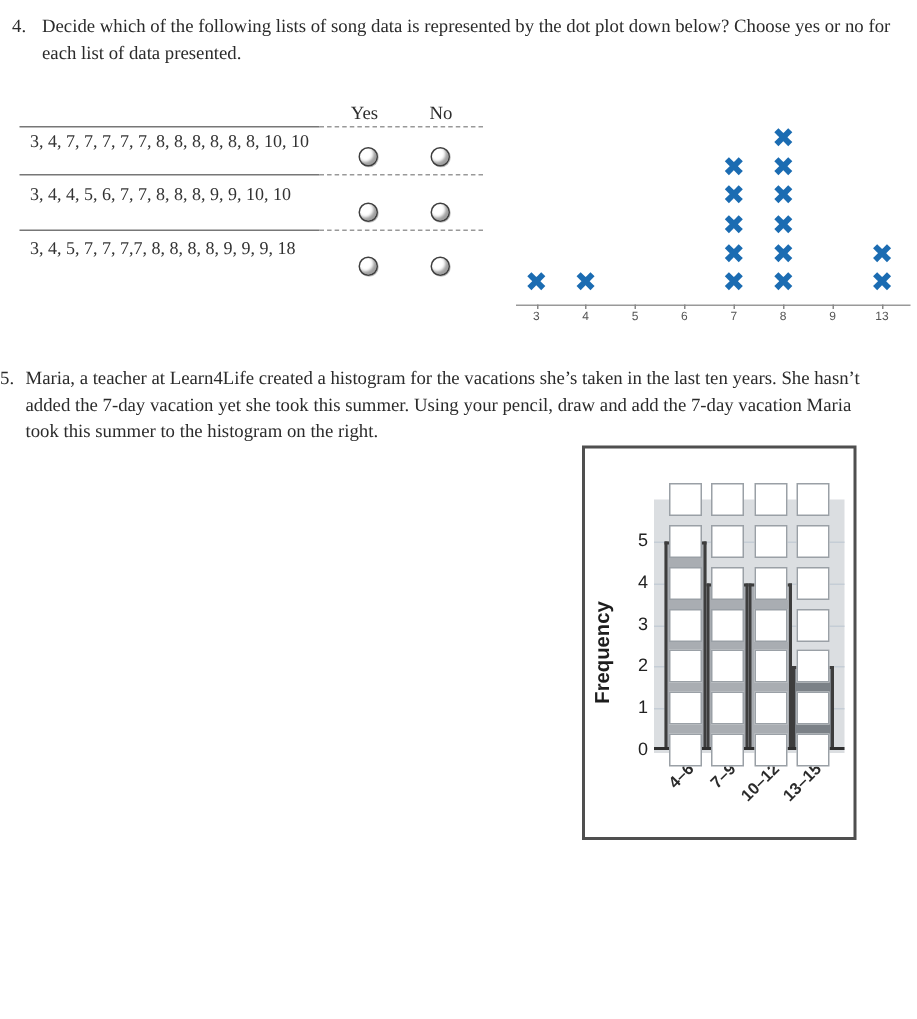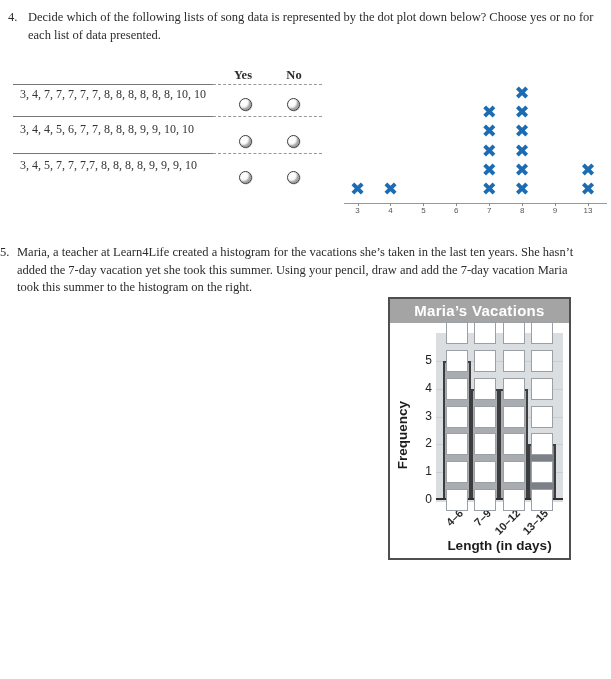--- a/index.html
+++ b/index.html
@@ -12,21 +12,21 @@
 
   
   .question { display:flex; font-size:12.5px; line-height:17.5px; color:#2b2b2b; }
   .qnum { flex:0 0 20px; }
   .qtext { flex:1; }
   #q4 { left:8px; top:9px; width:594px; }
   #q5 { left:0px; top:244px; width:592px; }
   #q5 .qnum { flex:0 0 17px; }
 
   
-  .tbl-head { font-weight:bold; font-size:12.5px; text-align:center; }
+  .tbl-head { font-weight:normal; font-size:12.5px; text-align:center; }
   .sep-solid { height:1px; background:#777; }
   .sep-dash { height:0; border-top:1px dashed #999; }
   .row-list { font-size:12px; color:#333; white-space:nowrap; }
   .radio {
     width:13px; height:13px; border-radius:50%;
     border:1.4px solid #3f3f3f; background:#fff;
     box-shadow: inset -2px -2px 2px rgba(0,0,0,0.38), 0.5px 0.5px 0 rgba(0,0,0,0.25);
     cursor:pointer;
   }
 
@@ -81,21 +81,21 @@
 <div class="abs sep-dash" style="left:213px; top:153px; width:109px;"></div>
 
 <div class="abs row-list" style="left:20px; top:87px;text-align:center;">3, 4, 7, 7, 7, 7, 7, 8, 8, 8, 8, 8, 8, 10, 10</div>
 <div class="abs radio" style="left:239px; top:98px;"></div>
 <div class="abs radio" style="left:287px; top:98px;"></div>
 
 <div class="abs row-list" style="left:20px; top:122px;">3, 4, 4, 5, 6, 7, 7, 8, 8, 8, 9, 9, 10, 10</div>
 <div class="abs radio" style="left:239px; top:135px;"></div>
 <div class="abs radio" style="left:287px; top:135px;"></div>
 
-<div class="abs row-list" style="left:20px; top:158px;">3, 4, 5, 7, 7, 7,7, 8, 8, 8, 8, 9, 9, 9, 10</div>
+<div class="abs row-list" style="left:20px; top:158px;">3, 4, 5, 7, 7, 7,7, 8, 8, 8, 8, 9, 9, 9, 18</div>
 <div class="abs radio" style="left:239px; top:171px;"></div>
 <div class="abs radio" style="left:287px; top:171px;"></div>
 
 <div class="abs" id="dot-plot">
   <div class="abs dp-axis"></div>
 <div class="dp-tick abs" style="left: 13.5px;"></div>
     <div class="dp-ticklabel abs" style="left: 3.5px;">3</div>
     <div class="dp-marker abs" style="left: 3px; top: 101.2px; height: 19.3px; line-height: 19.3px; font-size: 18px; color: rgb(27, 108, 178);">✖</div>
     <div class="dp-tick abs" style="left: 46.43px;"></div>
     <div class="dp-ticklabel abs" style="left: 36.43px;">4</div>
@@ -126,23 +126,20 @@
     <div class="dp-marker abs" style="left: 233.51px; top: 101.2px; height: 19.3px; line-height: 19.3px; font-size: 18px; color: rgb(27, 108, 178);">✖</div>
     <div class="dp-marker abs" style="left: 233.51px; top: 81.9px; height: 19.3px; line-height: 19.3px; font-size: 18px; color: rgb(27, 108, 178);">✖</div>
   </div>
 
 <div class="abs question" id="q5">
   <span class="qnum">5.</span>
   <span class="qtext">Maria, a teacher at Learn4Life created a histogram for the vacations she’s taken in the last ten years. She hasn’t added the 7-day vacation yet she took this summer.  Using your pencil, draw and add the 7-day vacation Maria took this summer to the histogram on the right.</span>
 </div>
 
 <div class="abs" id="hist-box">
-  <div class="abs" id="hist-titlebar">
-    <div id="hist-title">Maria’s Vacations</div>
-  </div>
   <div class="abs" id="hist-ylabel-wrap">
     <span id="hist-ylabel">Frequency</span>
   </div>
   <div class="abs" id="hist-plot">
       <div class="hg-grid abs" style="top: 139.17px;"></div>
       <div class="hg-grid abs" style="top: 111.34px;"></div>
       <div class="hg-grid abs" style="top: 83.51px;"></div>
       <div class="hg-grid abs" style="top: 55.68px;"></div>
       <div class="hg-grid abs" style="top: 27.85px;"></div>
       <div class="hg-bar abs" style="left: 7px; top: 27.85px; width: 28.2px; height: 139.15px; background: rgb(169, 173, 178); border-color: rgb(61, 61, 61); z-index: 2;"></div>
@@ -172,21 +169,20 @@
       <div class="hg-square abs" style="left: 94.7px; top: 44.68px;"></div>
       <div class="hg-square abs" style="left: 10.1px; top: 16.85px;"></div>
       <div class="hg-square abs" style="left: 38.3px; top: 16.85px;"></div>
       <div class="hg-square abs" style="left: 66.5px; top: 16.85px;"></div>
       <div class="hg-square abs" style="left: 94.7px; top: 16.85px;"></div>
       <div class="hg-square abs" style="left: 10.1px; top: -10.98px;"></div>
       <div class="hg-square abs" style="left: 38.3px; top: -10.98px;"></div>
       <div class="hg-square abs" style="left: 66.5px; top: -10.98px;"></div>
       <div class="hg-square abs" style="left: 94.7px; top: -10.98px;"></div>
     </div>
-  <div class="abs" id="hist-xlabel">Length (in days)</div>
 <div class="hg-ytick abs" style="left: 16px; top: 193px;">0</div>
     <div class="hg-ytick abs" style="left: 16px; top: 165.17px;">1</div>
     <div class="hg-ytick abs" style="left: 16px; top: 137.34px;">2</div>
     <div class="hg-ytick abs" style="left: 16px; top: 109.51px;">3</div>
     <div class="hg-ytick abs" style="left: 16px; top: 81.68px;">4</div>
     <div class="hg-ytick abs" style="left: 16px; top: 53.85px;">5</div>
     <div class="hg-xtick abs" style="left: 7.1px; top: 206px;">4–6</div>
     <div class="hg-xtick abs" style="left: 35.3px; top: 206px;">7–9</div>
     <div class="hg-xtick abs" style="left: 63.5px; top: 206px;">10–12</div>
     <div class="hg-xtick abs" style="left: 91.7px; top: 206px;">13–15</div>

